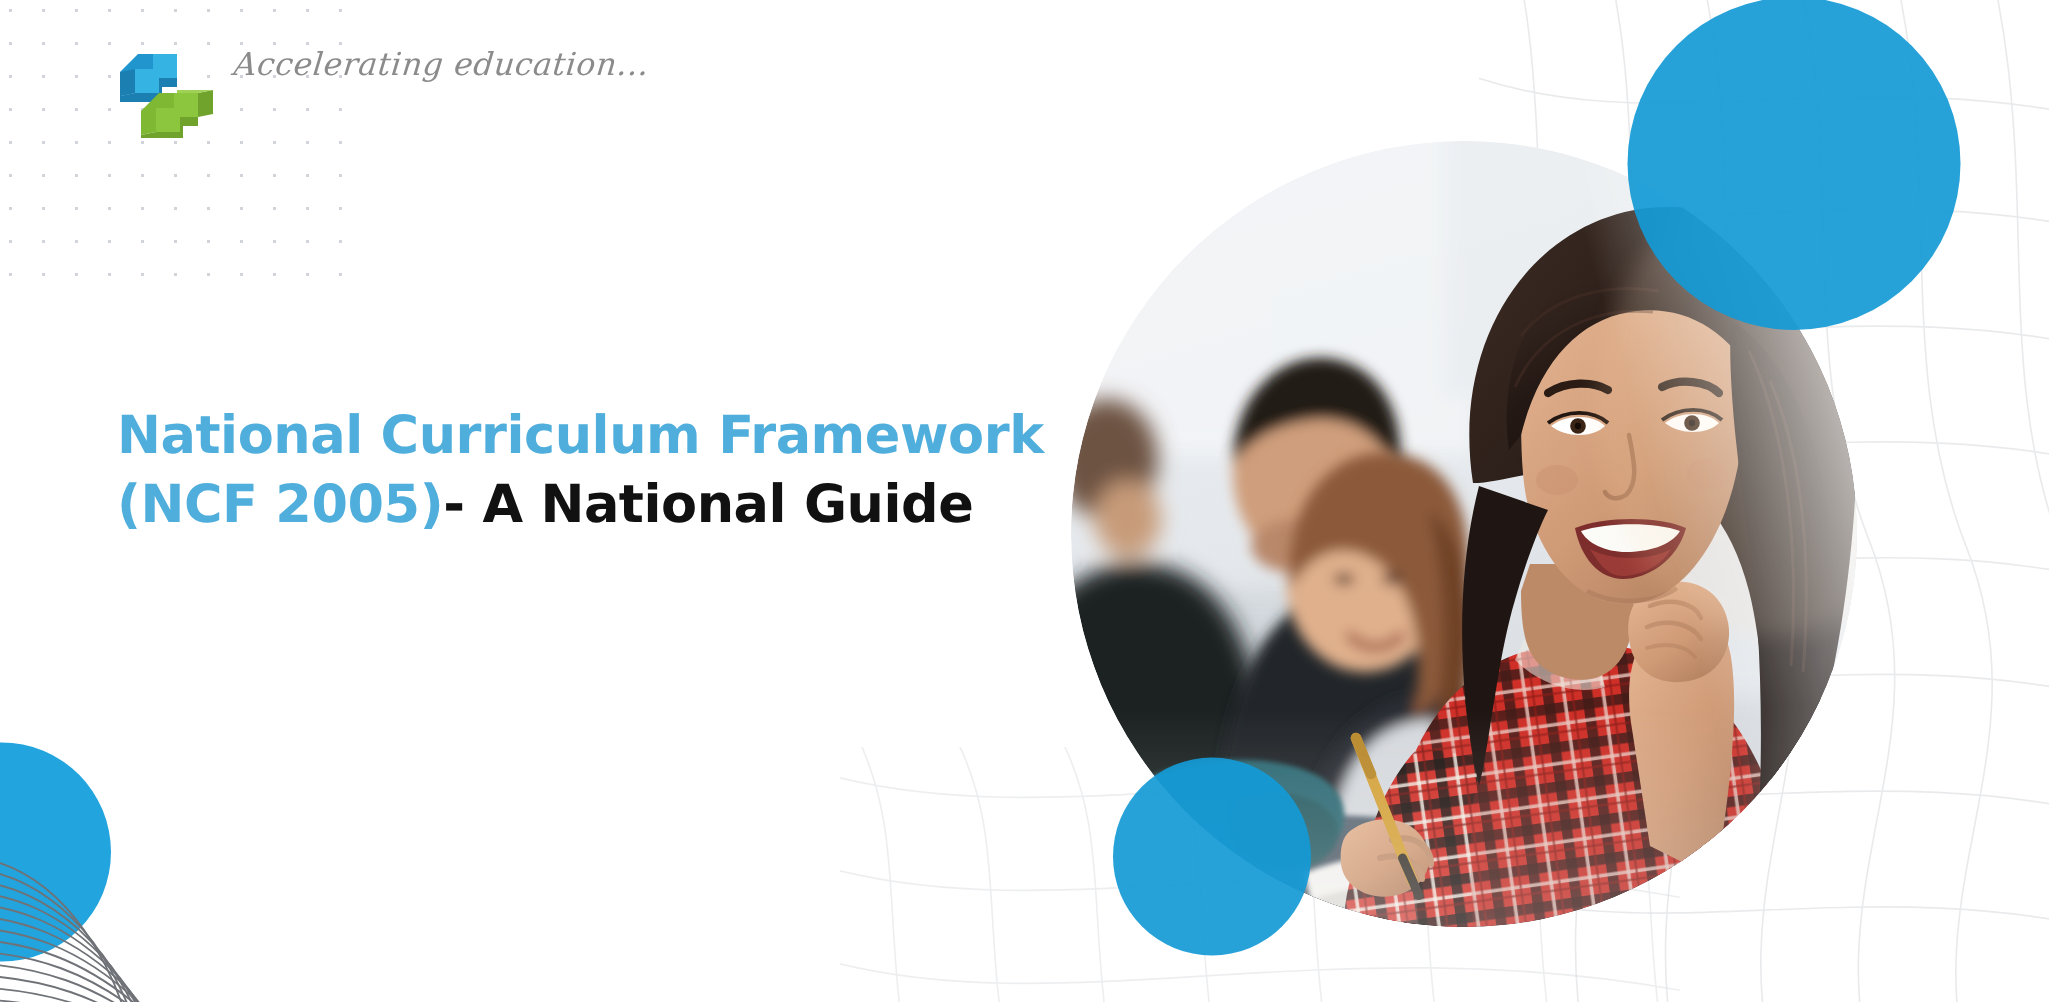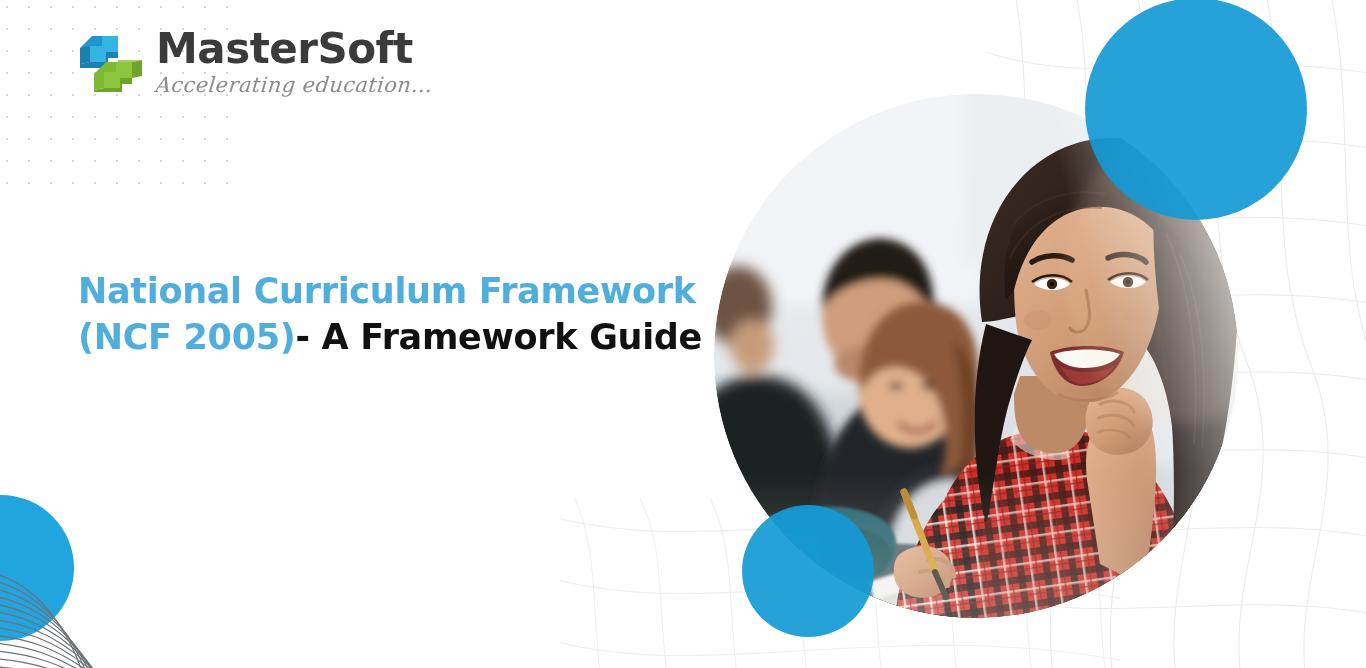--- a/index.html
+++ b/index.html
@@ -408,22 +408,21 @@
         <polygon points="8,16 18,14 18,30 8,32" fill="#1B7FB2"></polygon>
 
         <polygon points="44,30 60,30 60,46 48,46 48,56 32,56 32,40 44,40" fill="#8CC63F"></polygon>
         <polygon points="32,40 44,40 44,30 34,30 22,42 22,58 32,56" fill="#7FB833"></polygon>
         <polygon points="32,56 48,56 48,46 60,46 60,52 50,52 50,60 22,60 22,58" fill="#6FA32C"></polygon>
         <polygon points="60,30 70,28 70,44 60,46" fill="#6FA32C"></polygon>
         <polygon points="60,30 70,28 58,28 46,28 46,30" fill="#9ED155"></polygon>
       </svg>
     </span>
     <span class="logo-text">
-      <div class="logo-word">MasterSoft</div>
       <div class="logo-tag">Accelerating education...</div>
     </span>
   </div>
 
   <h1 class="headline">
-    <span class="hl-blue">National Curriculum Framework (NCF 2005)</span><span class="hl-dark">- A Framework Guide</span>
+    <span class="hl-blue">National Curriculum Framework (NCF 2005)</span><span class="hl-dark">- A National Guide</span>
   </h1>
 
 </div>
 
 </body></html>

